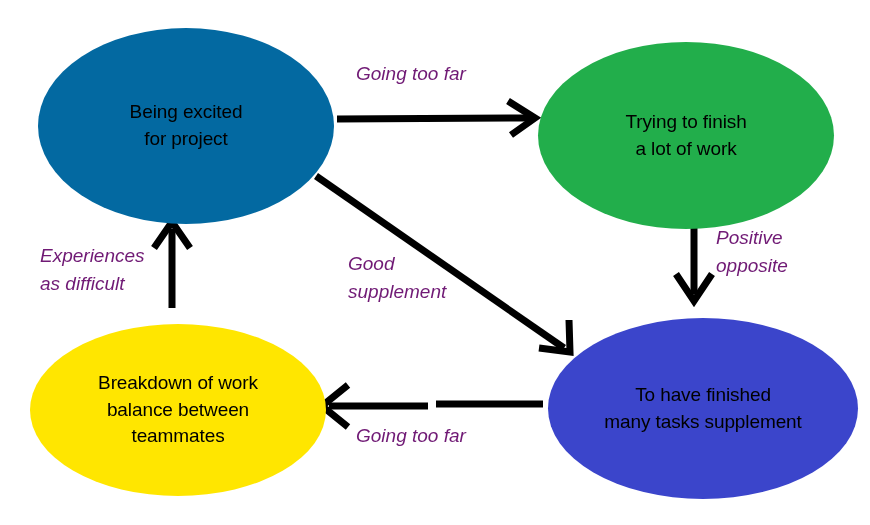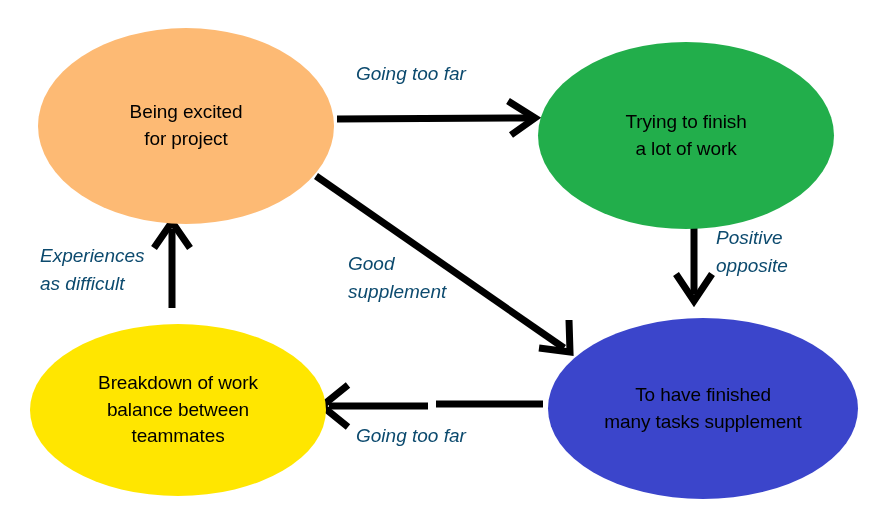--- a/index.html
+++ b/index.html
@@ -43,21 +43,21 @@
     white-space: pre-line;
     letter-spacing: -0.1px;
   }
   #node-red    { left: 38px;  top: 28px;  width: 296px; height: 196px; background: #ED1C24; }
   #node-green  { left: 538px; top: 42px;  width: 296px; height: 187px; background: #22AE4B; }
   #node-yellow { left: 30px;  top: 324px; width: 296px; height: 172px; background: #FFE600; text-align: center; }
   #node-blue   { left: 548px; top: 318px; width: 310px; height: 181px; background: #3B45CB; }
 
   .edge-label {
     position: absolute;
-    color: #0c4a6e;
+    color: #701a75;
     font-family: "Liberation Sans", sans-serif;
     font-style: italic;
     font-size: 19px;
     line-height: 1.45;
     white-space: pre-line;
     letter-spacing: 0px;
   }
   #label-going-too-far-top { left: 356px; top: 60px; }
   #label-positive-opposite { left: 716px; top: 224px; }
   #label-going-too-far-bot { left: 356px; top: 422px; }
@@ -91,21 +91,21 @@
       <path d="M 172 308 L 172 229" stroke="#000000" stroke-width="7" fill="none" stroke-linecap="butt"></path>
       <path d="M 154 248 L 172 222 L 190 248" stroke="#000000" stroke-width="7" fill="none" stroke-linecap="butt" stroke-linejoin="miter"></path>
     </g>
 
     <g>
       <path d="M 316 176 L 564 348" stroke="#000000" stroke-width="7" fill="none" stroke-linecap="butt"></path>
       <path d="M 569 320 L 570 352 L 539 348" stroke="#000000" stroke-width="7" fill="none" stroke-linecap="butt" stroke-linejoin="miter"></path>
     </g>
   </svg>
 
-  <div class="node" id="node-red" style="background: #fdba74;">
+  <div class="node" id="node-red" style="background: #0369a1;">
     <span class="node-label">Being excited
 for project</span>
   </div>
 
   <div class="node" id="node-green" style="background: rgb(34, 174, 75); justify-content: center;">
     <span class="node-label">Trying to finish
 a lot of work</span>
   </div>
 
   <div class="node" id="node-yellow" style="background: rgb(255, 230, 0);">

